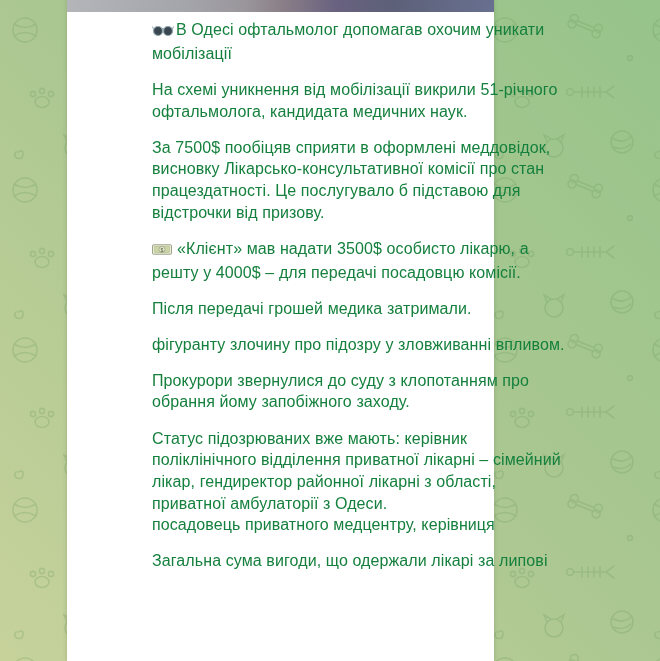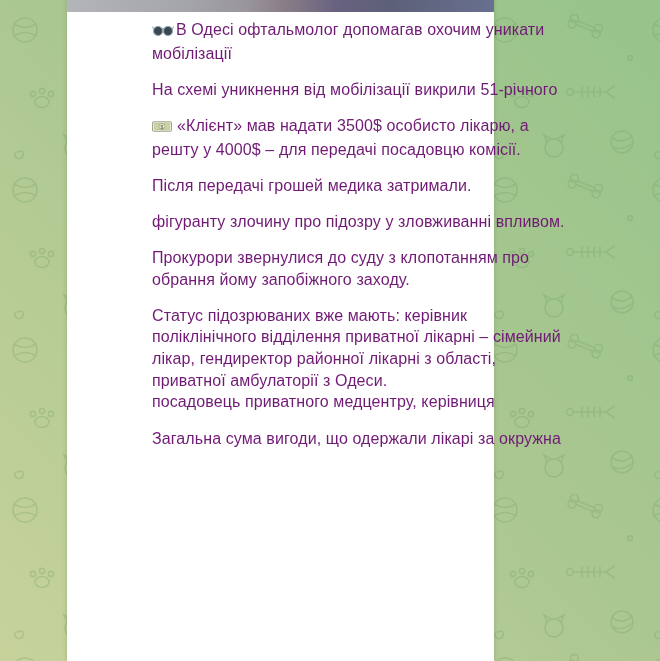--- a/index.html
+++ b/index.html
@@ -4,21 +4,21 @@
 <style>
   html,body{margin:0;padding:0;}
   body{font-family:"Liberation Sans", sans-serif;}
   .screen{position:relative;width:660px;height:661px;overflow:hidden;
           background:linear-gradient(to bottom left,#96c48a 0%,#abc791 48%,#c7d29b 100%);}
   .pattern-layer{position:absolute;left:0;top:0;width:660px;height:661px;pointer-events:none;}
   .bubble{position:absolute;left:67px;top:0;width:427px;height:661px;background:#ffffff;
           box-shadow:0 0 4px rgba(60,80,50,.25);}
   .topstrip{position:absolute;left:67px;top:0;width:427px;height:12px;
           background:linear-gradient(90deg,#b4b5b9 0%,#a4a5ab 28%,#99959b 42%,#8b8088 50%,#696280 63%,#5d6078 76%,#687090 100%);}
-  .message-text{position:absolute;left:85px;top:19px;width:402px;color:#701a75;
+  .message-text{position:absolute;left:85px;top:19px;width:402px;color:#15803d;
           font-size:16px;letter-spacing:.1px;}
   .para{margin:0 0 14.4px 0;}
   .para:last-child{margin-bottom:0;}
   .line{line-height:21.7px;white-space:pre;}
   .emoji{display:inline-block;vertical-align:-2px;}
   .emoji.glasses-icon{margin-right:2px;}
   .emoji.glasses-icon svg{width:22px;height:13px;}
   .emoji.dollar-banknote-icon{margin-right:5px;}
   .emoji.dollar-banknote-icon svg{width:20px;height:13px;}
   .emoji.exclamation-icon{margin-right:7px;vertical-align:-3px;}
@@ -84,20 +84,27 @@
           <div class="line"><span class="emoji glasses-icon"><svg viewBox="0 0 44 26" xmlns="http://www.w3.org/2000/svg">
                 <path d="M3 10 L1 5 M41 10 L43 5" stroke="#8fa6ad" stroke-width="2" fill="none"></path>
                 <circle cx="12" cy="14" r="9" fill="#3a4750" stroke="#8fa6ad" stroke-width="2.4"></circle>
                 <circle cx="32" cy="14" r="9" fill="#3a4750" stroke="#8fa6ad" stroke-width="2.4"></circle>
                 <path d="M20 10 Q22 7 24 10" stroke="#8fa6ad" stroke-width="2.4" fill="none"></path>
               </svg></span>В Одесі офтальмолог допомагав охочим уникати</div>
           <div class="line">мобілізації</div>
         </div>
         <div class="para">
           <div class="line">На схемі уникнення від мобілізації викрили 51-річного</div>
+          <div class="line">офтальмолога, кандидата медичних наук.</div>
+        </div>
+        <div class="para">
+          <div class="line">За 7500$ пообіцяв сприяти в оформлені меддовідок,</div>
+          <div class="line">висновку Лікарсько-консультативної комісії про стан</div>
+          <div class="line">працездатності. Це послугувало б підставою для</div>
+          <div class="line">відстрочки від призову.</div>
         </div>
         <div class="para">
           <div class="line"><span class="emoji dollar-banknote-icon"><svg viewBox="0 0 40 26" xmlns="http://www.w3.org/2000/svg">
                 <rect x="1" y="3.5" width="38" height="19" rx="2" fill="#e9edd6" stroke="#8a9170" stroke-width="1.6"></rect>
                 <rect x="5.5" y="7" width="29" height="12" fill="#ccd5a5" stroke="#a9b089" stroke-width="1"></rect>
                 <circle cx="20" cy="13" r="6" fill="#e9edd6" stroke="#8a9170" stroke-width="1.2"></circle>
                 <text x="20" y="17" text-anchor="middle" font-size="10.5" font-weight="bold" fill="#6d7452" font-family="Liberation Sans, sans-serif">$</text>
               </svg></span>«Клієнт» мав надати 3500$ особисто лікарю, а</div>
           <div class="line">решту у 4000$ – для передачі посадовцю комісії.</div>
         </div>
@@ -112,20 +119,20 @@
           <div class="line">обрання йому запобіжного заходу.</div>
         </div>
         <div class="para">
           <div class="line">Статус підозрюваних вже мають: керівник</div>
           <div class="line">поліклінічного відділення приватної лікарні – сімейний</div>
           <div class="line">лікар, гендиректор районної лікарні з області,</div>
           <div class="line">приватної амбулаторії з Одеси.</div>
           <div class="line">посадовець приватного медцентру, керівниця</div>
         </div>
         <div class="para">
-          <div class="line">Загальна сума вигоди, що одержали лікарі за окружна</div>
+          <div class="line">Загальна сума вигоди, що одержали лікарі за липові</div>
         </div>
       </div>
   </div>
 
   <div class="topstrip"></div>
 
 </div>
 
 </body></html>

